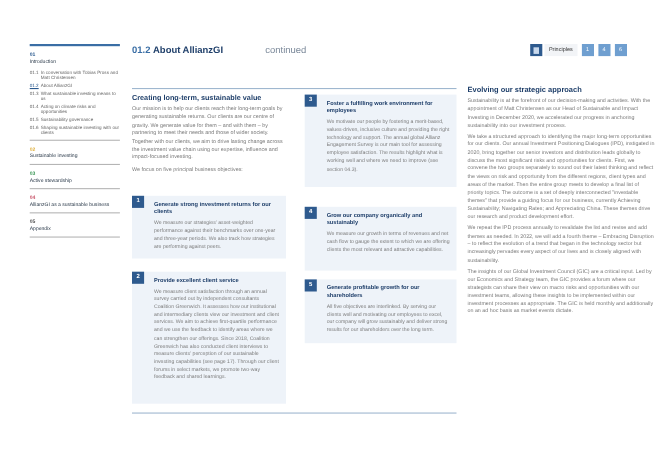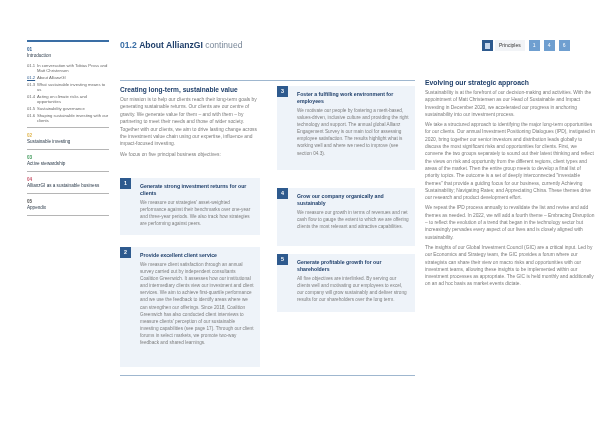--- a/index.html
+++ b/index.html
@@ -14,21 +14,21 @@
   .sec-title { font-size: 4.6px; color: #2b3a4a; line-height: 6px; }
   .sub { display: flex; font-size: 4.2px; line-height: 5px; color: #666; margin-top: 2px; }
   .sub .n { width: 10px; flex: none; }
   .sub.active .n { color: #2a5a8f; text-decoration: underline; }
   .sub-list { padding-top: 2px; }
 
   
   .page-heading { position: absolute; left: 120px; top: 40px; font-size: 8.6px; }
   .page-heading .num { color: #3a6ea5; font-weight: bold; }
   .page-heading .title { color: #1f3f6a; font-weight: bold; }
-  .page-heading .cont { color: #7a8899; }
+  .page-heading .cont { color: #7a8899; margin-left: 36px; }
 
   .toolbar { position: absolute; left: 482px; top: 40px; display: flex; align-items: center; gap: 2px; }
   .principles-icon { width: 11px; height: 11px; background: #2e5a8e; display: flex; align-items: center; justify-content: center; }
   .principles-icon span { width: 5px; height: 6px; background: #c8d8ec; display: block; }
   .principles-label { font-size: 5px; color: #333; padding: 0 4px; background: #f2f4f7; height: 11px; line-height: 11px; }
   .nav-btn { width: 11px; height: 11px; background: #6f9fd0; color: #fff; font-size: 5px; line-height: 11px; text-align: center; margin-left: 2px; }
 
   
   .mid-topline { position: absolute; left: 120px; top: 80px; width: 295px; height: 1px; background: #9fb7cf; }
   .mid-bottomline { position: absolute; left: 120px; top: 375px; width: 295px; height: 1px; background: #9fb7cf; }

